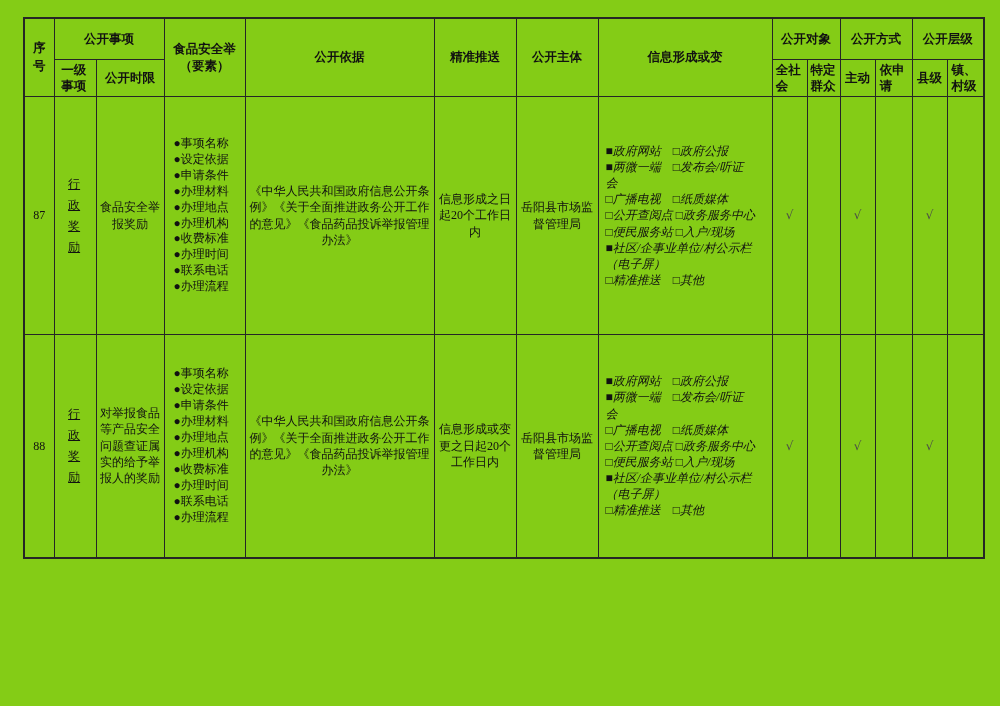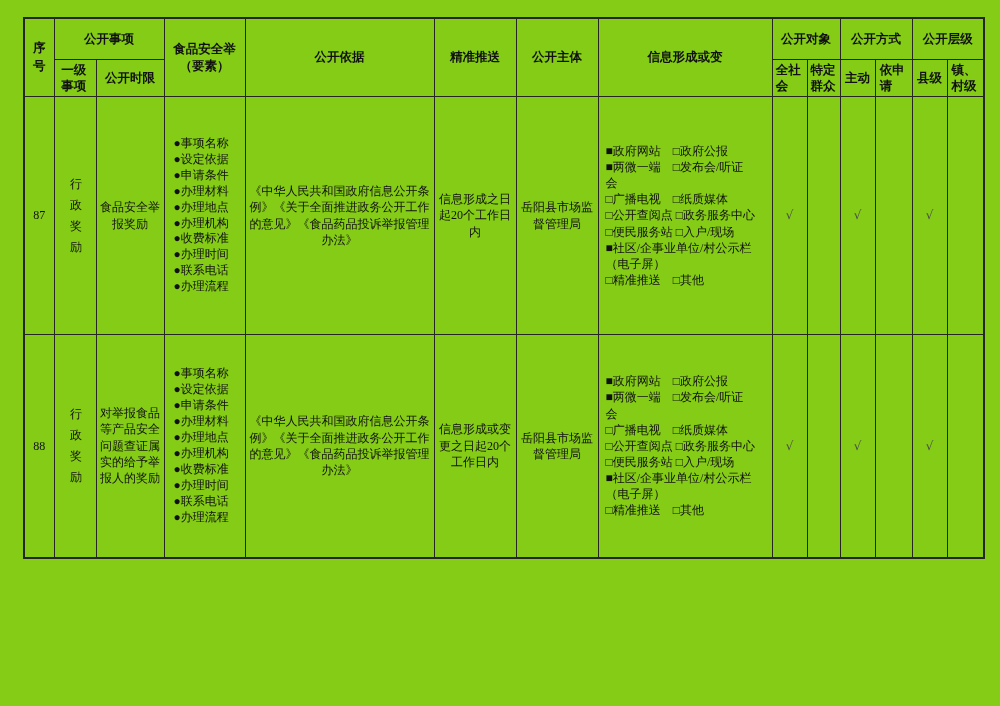--- a/index.html
+++ b/index.html
@@ -22,22 +22,22 @@
     overflow:hidden;
   }
   th{font-weight:bold;font-size:12.5px;line-height:1.3;}
   .hr1{height:41px;}
   .hr2{height:35px;}
   .r87{height:238px;}
   .r88{height:223px;}
   .ml{white-space:pre-line;}
   .left{text-align:left;}
   .bullets{padding-left:9px;line-height:1.33;}
-  .channels{padding-left:7px;padding-right:2px;line-height:1.34;}
-  .w1{display:inline-block;width:1.15em;word-break:break-all;line-height:1.75;text-align:right;}
+  .channels{padding-left:7px;padding-right:2px;line-height:1.34;font-style:italic;}
+  .w1{display:inline-block;width:1.15em;word-break:break-all;line-height:1.75;text-align:left;text-decoration:underline;}
   .w1h{display:inline-block;width:1.15em;word-break:break-all;line-height:1.4;text-align:center;}
   .w2{display:inline-block;width:2.2em;word-break:break-all;line-height:1.3;text-align:left;}
   .check{color:#4a4a4a;font-size:12px;font-family:"DejaVu Sans",sans-serif;}
 </style>
 </head>
 <body>
 
 <div class="page">
   <table class="disclosure">
     <colgroup>

